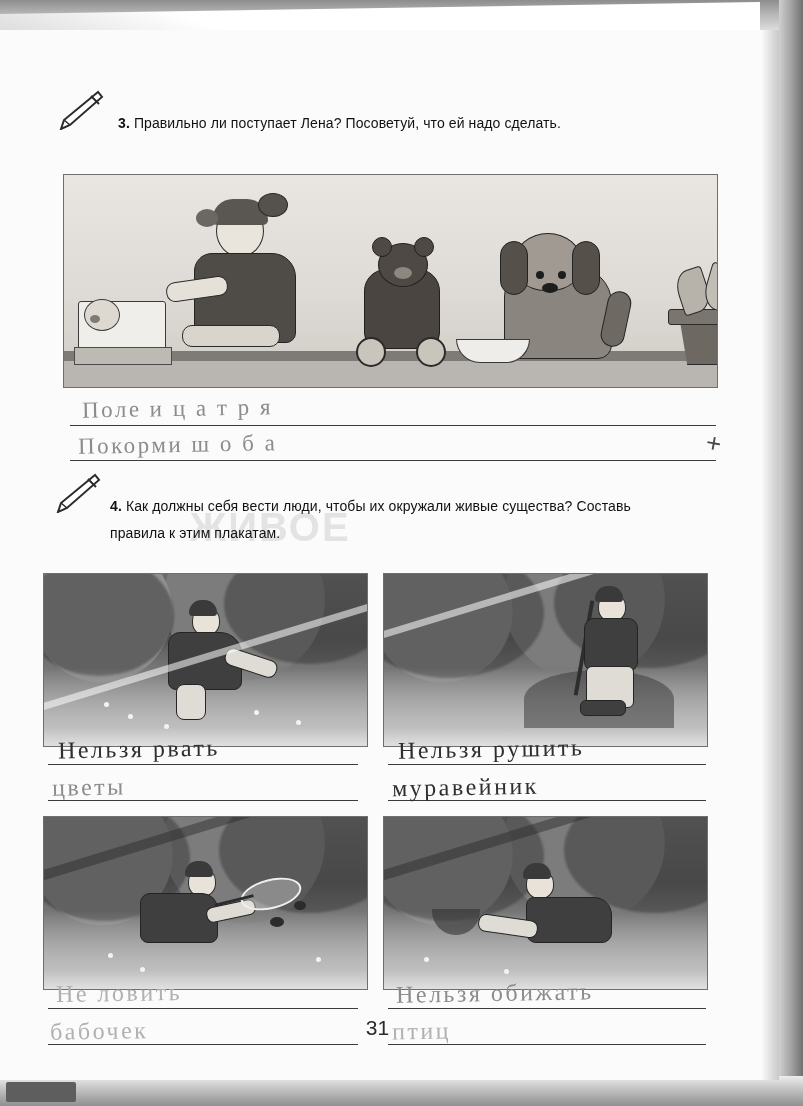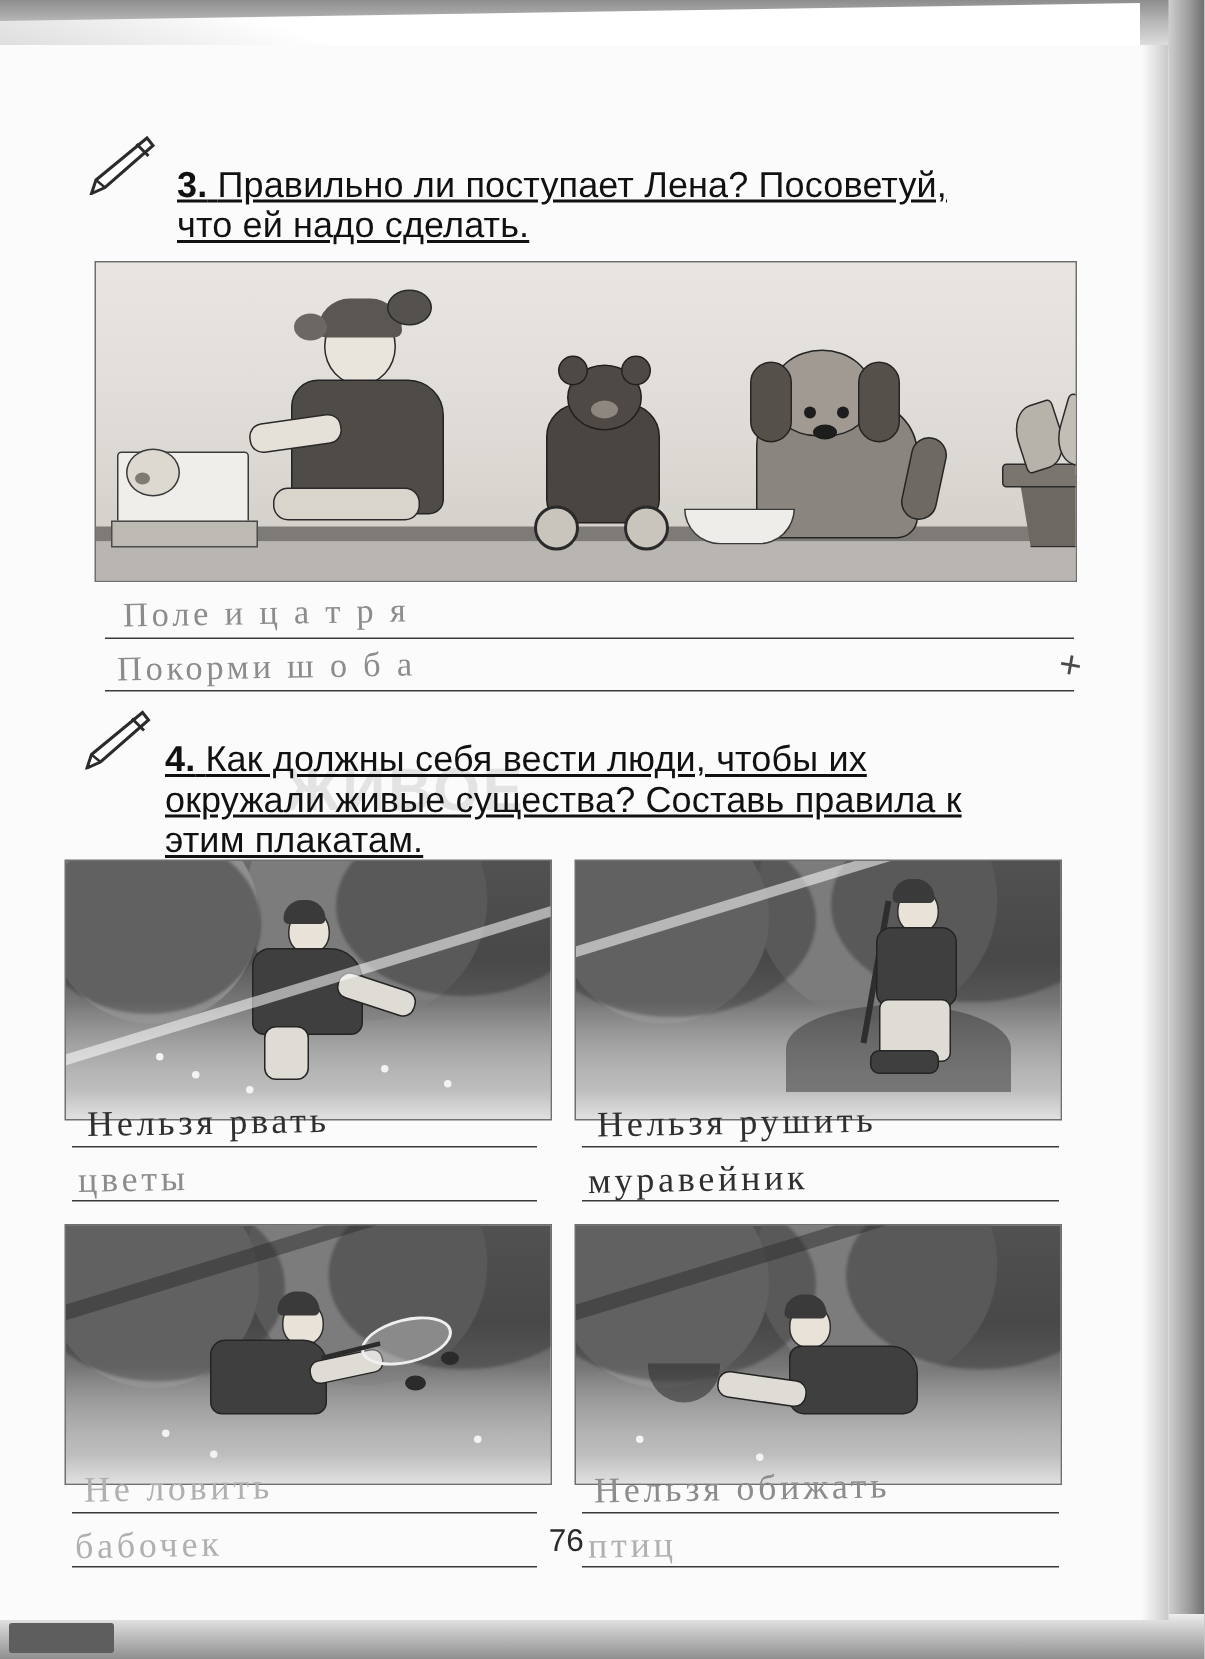--- a/index.html
+++ b/index.html
@@ -81,25 +81,24 @@
   .task {
     position: absolute;
   }
   .pencil-icon {
     position: absolute;
     width: 46px;
     height: 40px;
   }
   .task-text {
     position: absolute;
-    font-size: 24px;
+    font-size: 14px;
     line-height: 27px;
     color: #111;
     letter-spacing: 0.1px;
-    text-decoration: underline;
   }
   .task-num {
     font-weight: bold;
   }
 
   
   .frame {
     position: absolute;
     border: 1px solid #6f6f6f;
     overflow: hidden;
@@ -400,15 +399,15 @@
       <div class="write-line" style="left:48px; top:596px; width:310px;"></div>
       <div class="write-line" style="left:388px; top:560px; width:318px;"></div>
       <div class="write-line" style="left:388px; top:596px; width:318px;"></div>
 
       <div class="handwriting hw-vfaint" style="left:56px; top:532px; font-size:24px;">Не ловить</div>
       <div class="handwriting hw-vfaint" style="left:50px; top:570px; font-size:24px;">бабочек</div>
       <div class="handwriting hw-faint" style="left:396px; top:532px; font-size:24px;">Нельзя обижать</div>
       <div class="handwriting hw-vfaint" style="left:392px; top:570px; font-size:24px;">птиц</div>
     </div>
 
-    <div class="page-number">76</div>
+    <div class="page-number">31</div>
   </div>
 </div>
 
 </body></html>

